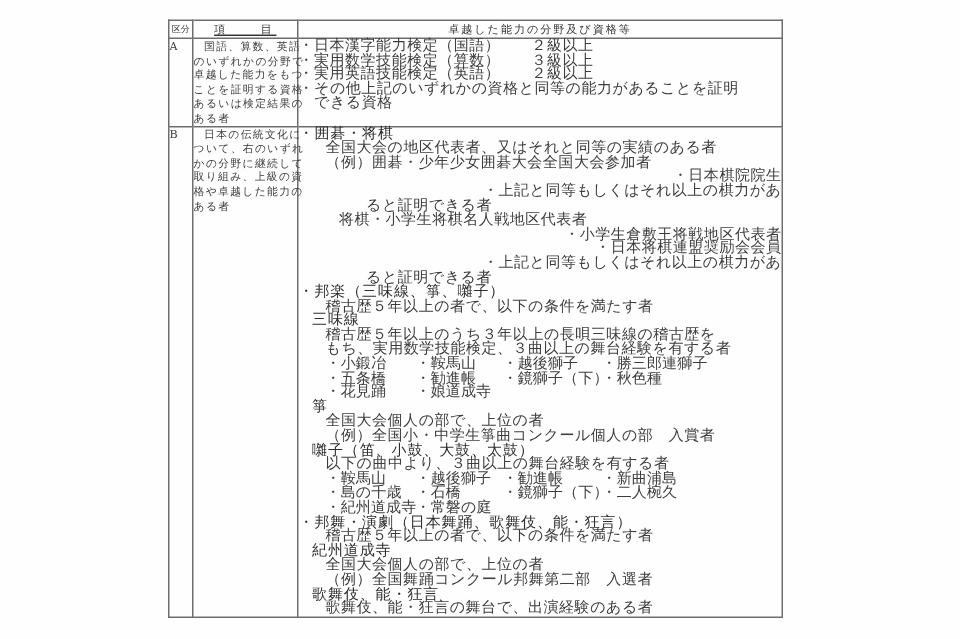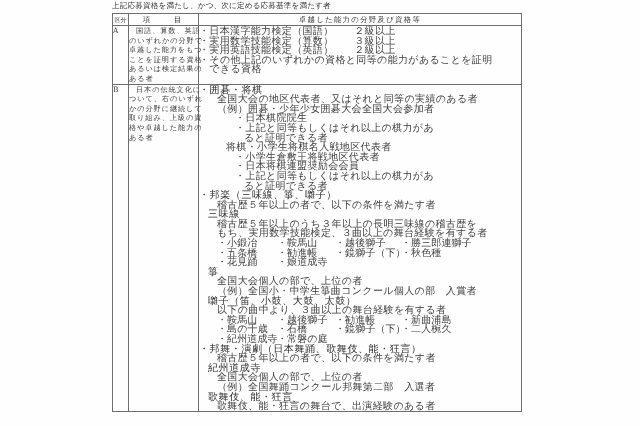--- a/index.html
+++ b/index.html
@@ -58,21 +58,21 @@
     line-height: 11px;
     font-size: 7.4px;
     letter-spacing: 1.6px;
     color: #363636;
     overflow: hidden;
   }
   thead th.col-code {
     letter-spacing: 0;
     font-size: 6px;
   }
-  thead th.col-item { letter-spacing: 3px; }
+  thead th.col-item { letter-spacing: 3px; text-decoration: underline; }
   thead th.col-detail { letter-spacing: 1.3px; }
 
   td.code-cell {
     text-align: left;
     padding: 1px 0 0 2px;
     font-size: 7.4px;
     line-height: 9.4px;
     font-family: "DejaVu Serif", "Liberation Serif", serif;
   }
   td.item-cell {
@@ -93,35 +93,34 @@
   }
   .line { white-space: nowrap; }
   .hd {
     font-weight: normal;
     color: #2d2d2d;
     letter-spacing: 0.6px;
   }
   .i1 { padding-left: 9px; }
   .i2 { padding-left: 18px; }
   .i3 { padding-left: 27px; }
-  .i4 { padding-left: 36px; }
+  .i4 { padding-left: 36px; text-align: right; }
   .i5 { padding-left: 45px; }
   .songs span { display: inline-block; }
   .sw1 { width: 60px; }
   .sw2 { width: 58px; }
   .sw3 { width: 66px; }
   .sw4 { width: 70px; }
   .tight { letter-spacing: 0.1px; }
 </style>
 </head>
 <body>
 
 <div class="page">
 
-  <div class="doc-title">上記応募資格を満たし、かつ、次に定める応募基準を満たす者</div>
 
   <table class="qual-table">
     <thead>
       <tr>
         <th class="col-code">区分</th>
         <th class="col-item">項　　目</th>
         <th class="col-detail">卓越した能力の分野及び資格等</th>
       </tr>
     </thead>
     <tbody>

